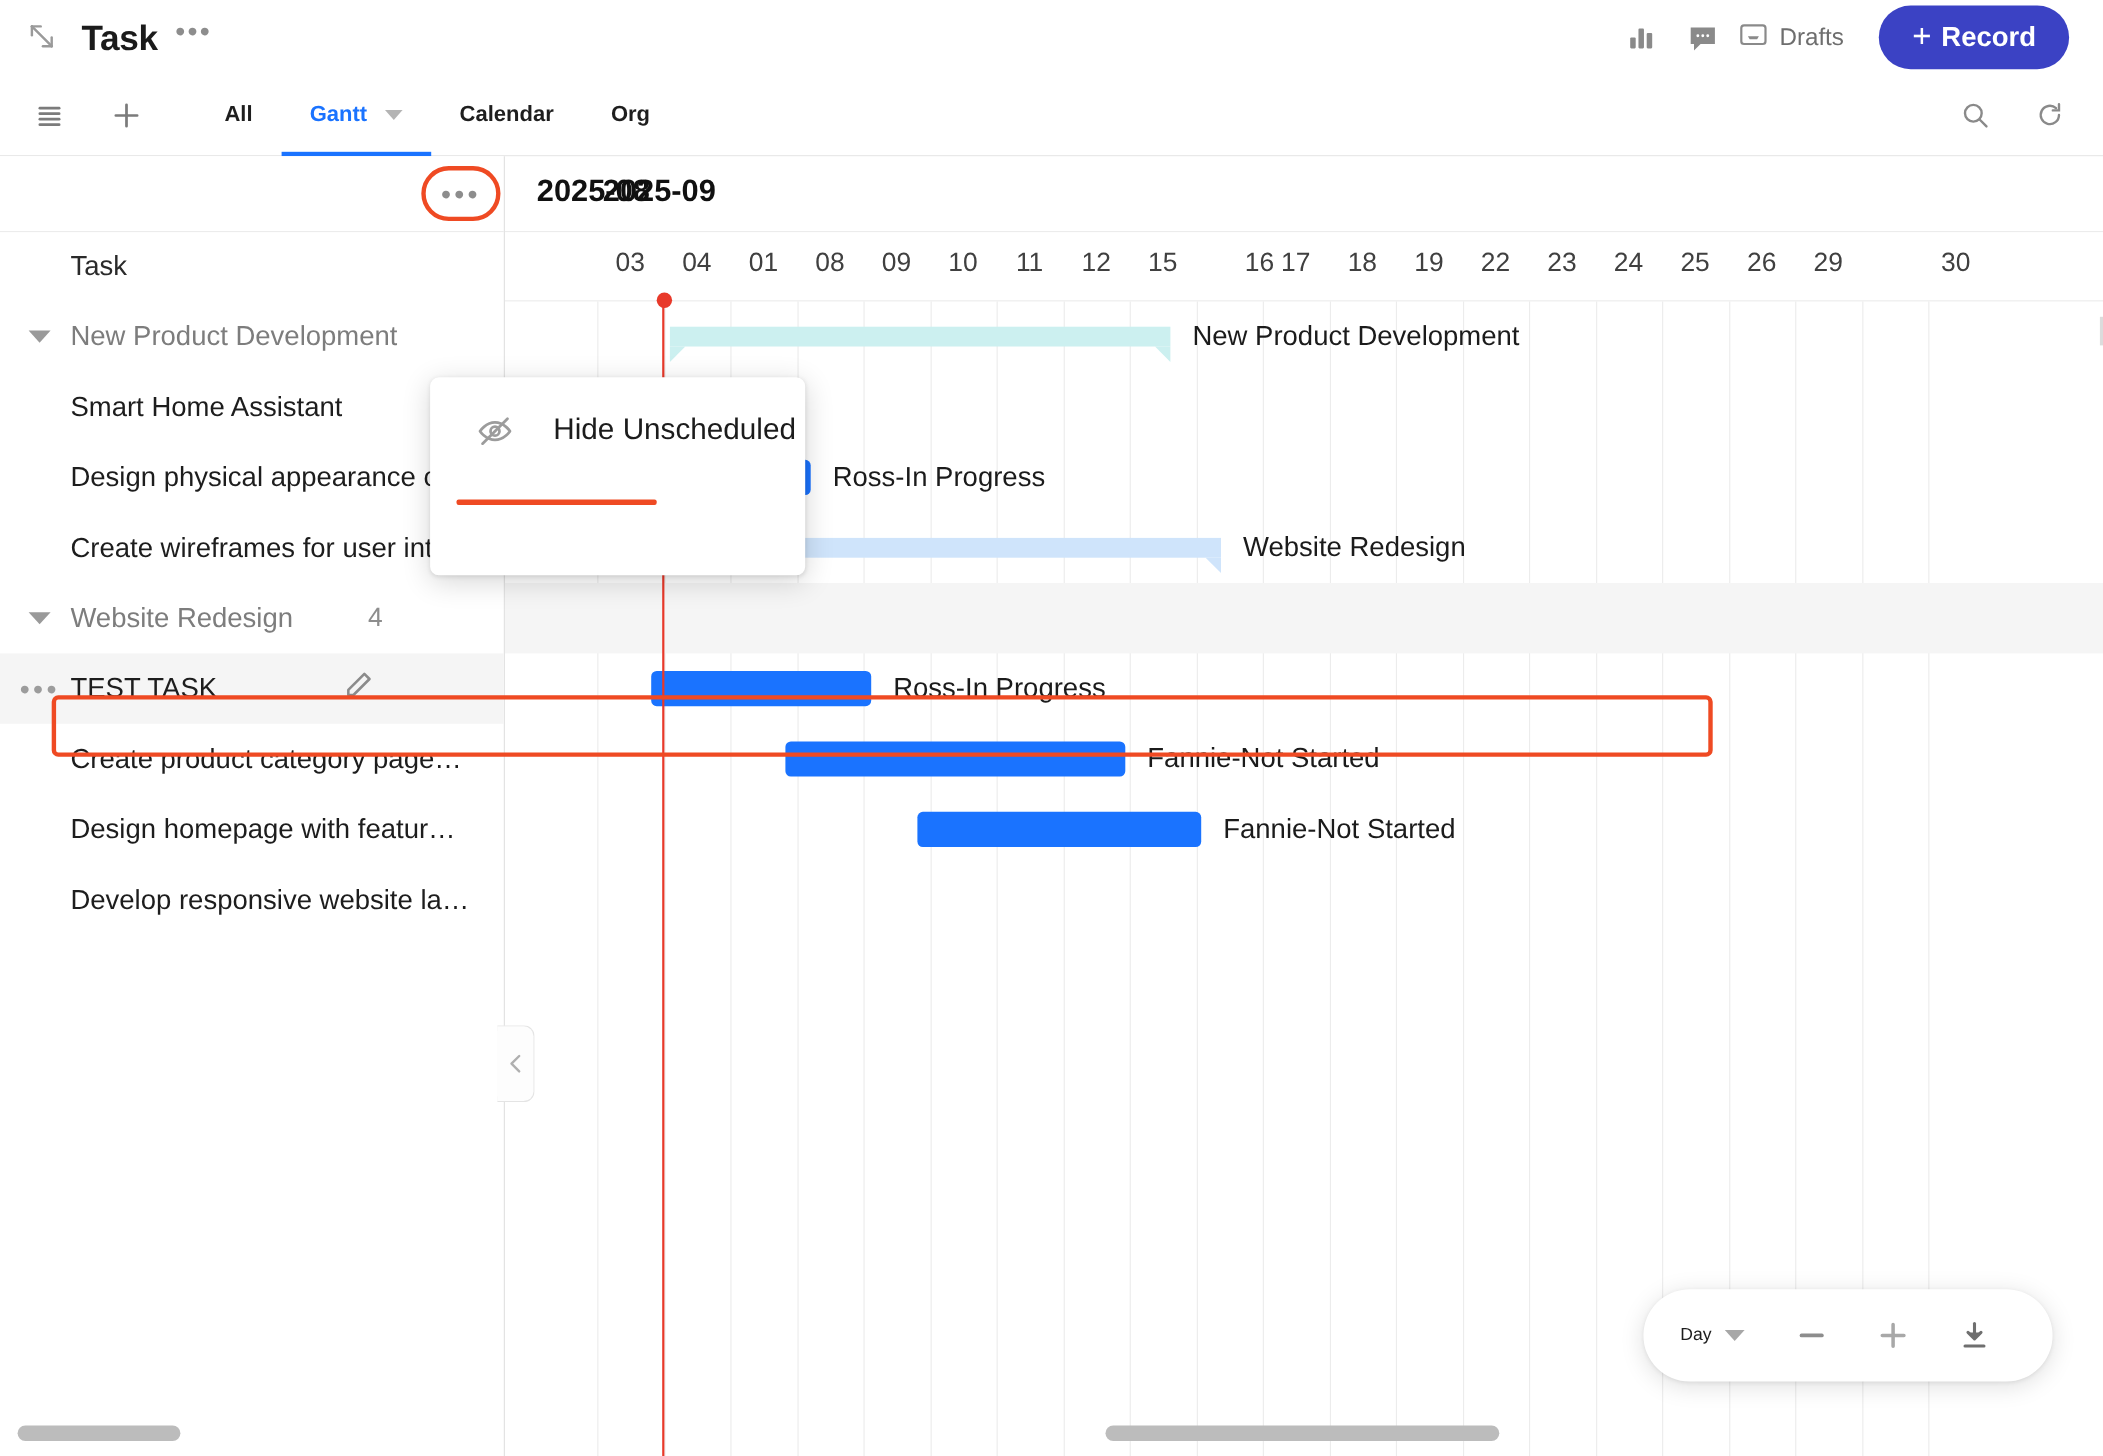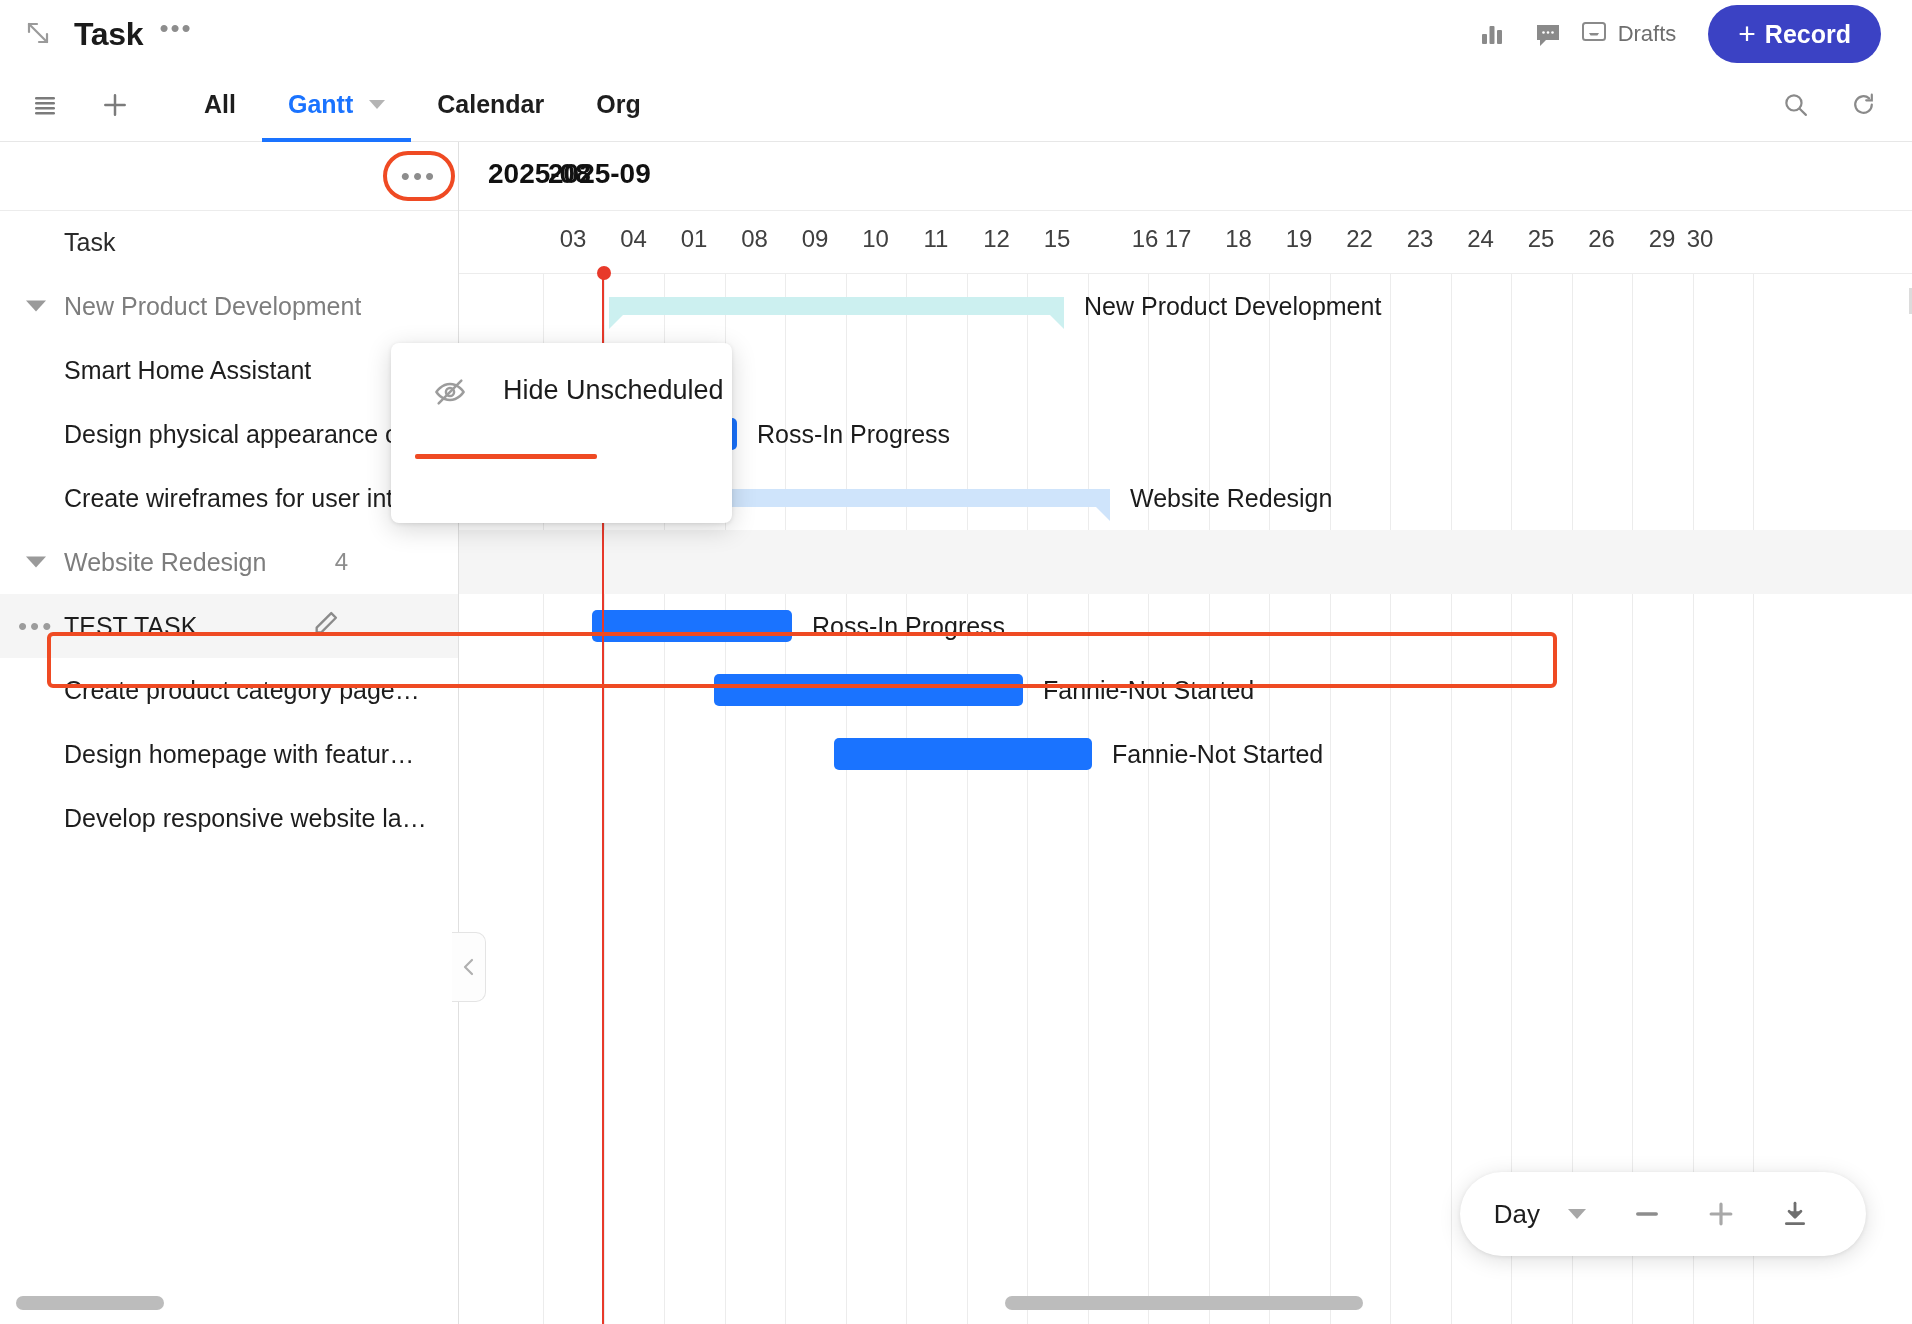--- a/index.html
+++ b/index.html
@@ -38,21 +38,21 @@
 
   
   .tabbar {
     position: absolute; top: 68px; left: 0; width: 1912px; height: 74px;
     display: flex; align-items: center; border-bottom: 1px solid #e7e7e7;
   }
   .tb-icon { width: 50px; height: 40px; display: flex; align-items: center; justify-content: center; color: #7b7b7b; margin-left: 20px; }
   .tabs { display: flex; align-items: flex-end; height: 74px; margin-left: 38px; }
   .tab {
     position: relative; height: 74px; display: flex; align-items: center;
-    padding: 0 26px; font-size: 25px; font-weight: bold; color: #1e1e1e; cursor: pointer; text-align: right;
+    padding: 0 26px; font-size: 20px; font-weight: bold; color: #1e1e1e; cursor: pointer; text-align: right;
   }
   .tab.active { color: #1a73ff; }
   .tab.active::after {
     content: ""; position: absolute; left: 0; right: 0; bottom: 0;
     height: 4px; background: #1a73ff;
   }
   .tab .caret {
     display: inline-block; margin-left: 16px;
     border-left: 8px solid transparent; border-right: 8px solid transparent;
     border-top: 9px solid #b4b4b4;
@@ -186,21 +186,21 @@
     background: #ef4a23; z-index: 31; border-radius: 2px;
   }
 
   
   .zoomctl {
     position: absolute; right: 46px; bottom: 68px; height: 84px;
     background: #fff; border-radius: 44px; display: flex; align-items: center;
     padding: 0 34px; gap: 0; z-index: 15;
     box-shadow: 0 4px 22px rgba(0,0,0,0.13), 0 1px 4px rgba(0,0,0,0.08);
   }
-  .zc-sel { display: flex; align-items: center; gap: 28px; font-size: 26px; color: #1d1d1d; cursor: pointer; padding-right: 24px; }
+  .zc-sel { display: flex; align-items: center; gap: 12px; font-size: 16px; color: #1d1d1d; cursor: pointer; padding-right: 24px; }
   .zc-sel .caret { border-left: 9px solid transparent; border-right: 9px solid transparent; border-top: 10px solid #a7a7a7; }
   .zc-btn { width: 74px; height: 60px; display: flex; align-items: center; justify-content: center; color: #8d8d8d; cursor: pointer; }
 
   
   .sb { position: absolute; height: 14px; background: #bcbcbc; border-radius: 7px; z-index: 16; }
   .sb-left { left: 16px; bottom: 14px; width: 148px; }
   .sb-right { left: 1005px; bottom: 14px; width: 358px; }
   .right-edge-tick { position: absolute; right: 0; top: 146px; width: 3px; height: 26px; background: #dcdcdc; }
 </style>
 </head>
@@ -320,21 +320,21 @@
           <span class="g-day" style="left: 656px;">16</span>
           <span class="g-day" style="left: 689px;">17</span>
           <span class="g-day" style="left: 749.5px;">18</span>
           <span class="g-day" style="left: 810px;">19</span>
           <span class="g-day" style="left: 870.5px;">22</span>
           <span class="g-day" style="left: 931px;">23</span>
           <span class="g-day" style="left: 991.5px;">24</span>
           <span class="g-day" style="left: 1052px;">25</span>
           <span class="g-day" style="left: 1112.5px;">26</span>
           <span class="g-day" style="left: 1173px;">29</span>
-          <span class="g-day" style="left: 1211px;">30</span>
+          <span class="g-day" style="left: 1289px;">30</span>
         </div>
 
       <div class="g-grid" id="grid-lines">
           <div class="g-vline" style="left: 84px;"></div>
           <div class="g-vline" style="left: 144.5px;"></div>
           <div class="g-vline" style="left: 205px;"></div>
           <div class="g-vline" style="left: 265.5px;"></div>
           <div class="g-vline" style="left: 326px;"></div>
           <div class="g-vline" style="left: 386.5px;"></div>
           <div class="g-vline" style="left: 447px;"></div>

